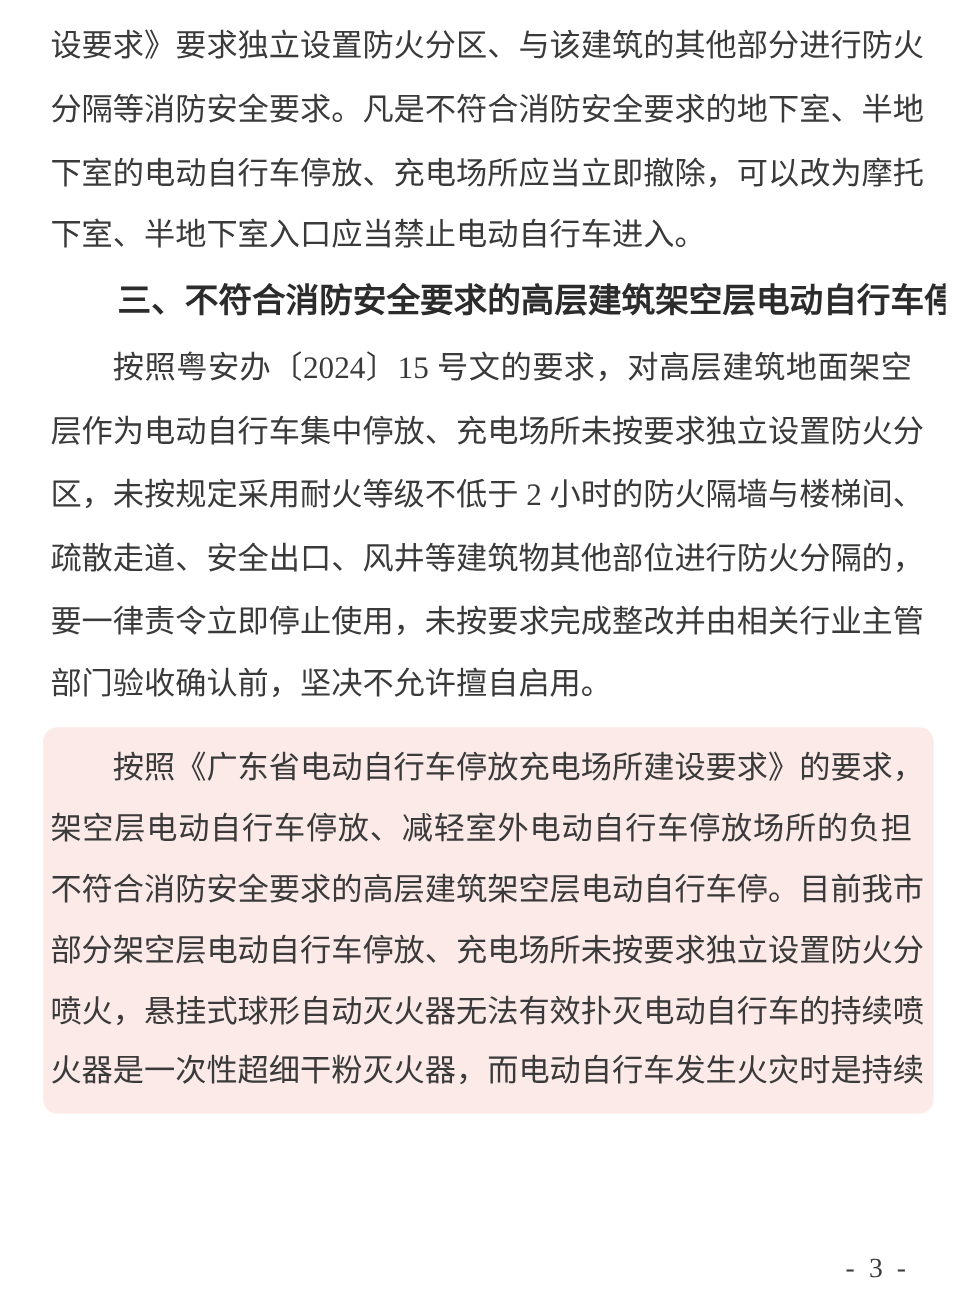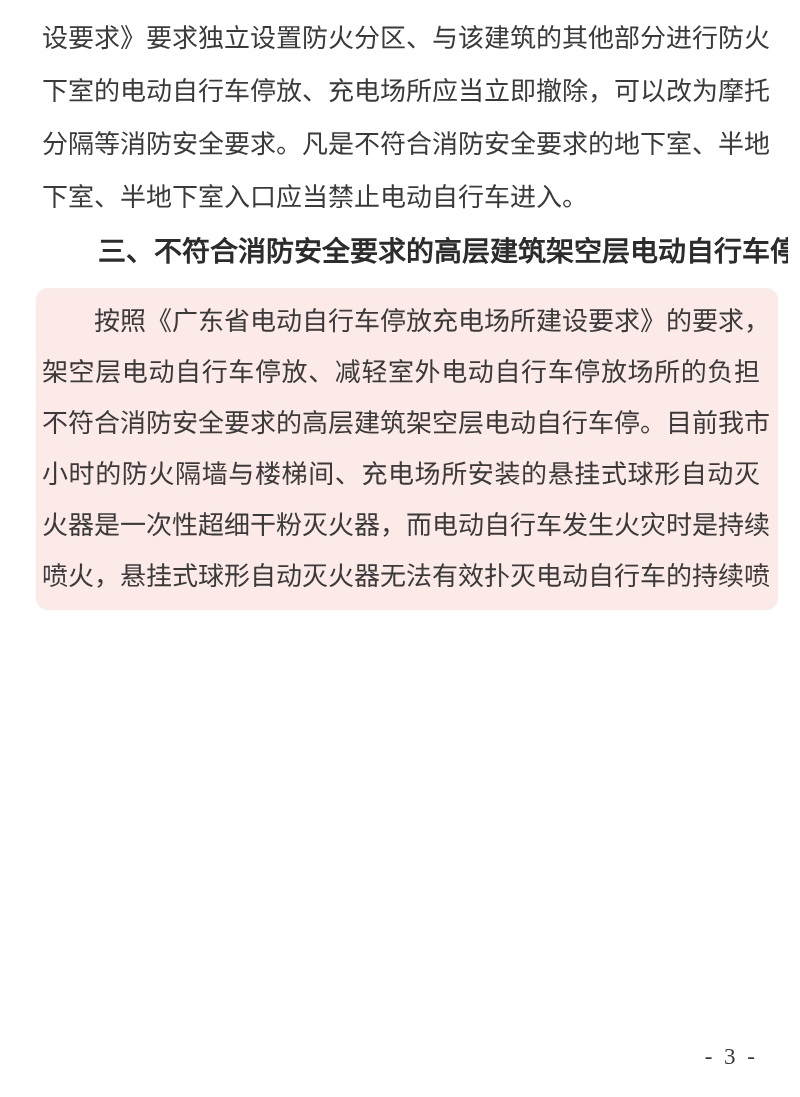--- a/index.html
+++ b/index.html
@@ -26,20 +26,21 @@
     text-justify: inter-character;
     white-space: nowrap;
   }
   .para .line {
     font-size: 26px;
     line-height: 53px;
     height: 53px;
   }
   .para .line:last-child {
     text-align-last: left;
+    font-family: Liberation Mono, monospace;
   }
   .heading {
     margin: 4px 0 0 0;
     font-family: Liberation Mono, monospace;
     font-weight: 700;
     color: var(--heading-text, #2c2c2c);
   }
   .heading .line {
     font-size: 28px;
     line-height: 52px;
@@ -72,34 +73,42 @@
     text-align: right;
   }
 </style>
 </head>
 <body>
 
 <div class="page">
 
   <section class="para">
       <div class="line">设要求》要求独立设置防火分区、与该建筑的其他部分进行防火</div>
+      <div class="line">分隔等消防安全要求。凡是不符合消防安全要求的地下室、半地</div>
       <div class="line">下室的电动自行车停放、充电场所应当立即撤除，可以改为摩托</div>
-      <div class="line">分隔等消防安全要求。凡是不符合消防安全要求的地下室、半地</div>
       <div class="line">下室、半地下室入口应当禁止电动自行车进入。</div>
     </section>
 
   <section class="heading indent-first">
       <div class="line">三、不符合消防安全要求的高层建筑架空层电动自行车停</div>
     </section>
 
+  <section class="para indent-first">
+      <div class="line">按照粤安办〔2024〕15 号文的要求，对高层建筑地面架空</div>
+      <div class="line">层作为电动自行车集中停放、充电场所未按要求独立设置防火分</div>
+      <div class="line">区，未按规定采用耐火等级不低于 2 小时的防火隔墙与楼梯间、</div>
+      <div class="line">疏散走道、安全出口、风井等建筑物其他部位进行防火分隔的，</div>
+      <div class="line">要一律责令立即停止使用，未按要求完成整改并由相关行业主管</div>
+      <div class="line">部门验收确认前，坚决不允许擅自启用。</div>
+    </section>
 
   <section class="para highlight indent-first">
       <div class="line">按照《广东省电动自行车停放充电场所建设要求》的要求，</div>
       <div class="line">架空层电动自行车停放、减轻室外电动自行车停放场所的负担</div>
       <div class="line">不符合消防安全要求的高层建筑架空层电动自行车停。目前我市</div>
-      <div class="line">小时的防火隔墙与楼梯间、充电场所安装的悬挂式球形自动灭</div>
+      <div class="line">部分架空层电动自行车停放、充电场所未按要求独立设置防火分</div>
+      <div class="line">喷火，悬挂式球形自动灭火器无法有效扑灭电动自行车的持续喷</div>
       <div class="line">火器是一次性超细干粉灭火器，而电动自行车发生火灾时是持续</div>
-      <div class="line">喷火，悬挂式球形自动灭火器无法有效扑灭电动自行车的持续喷</div>
     </section>
 
   <footer class="page-number">- 3 -</footer>
 
 </div>
 
 </body></html>

